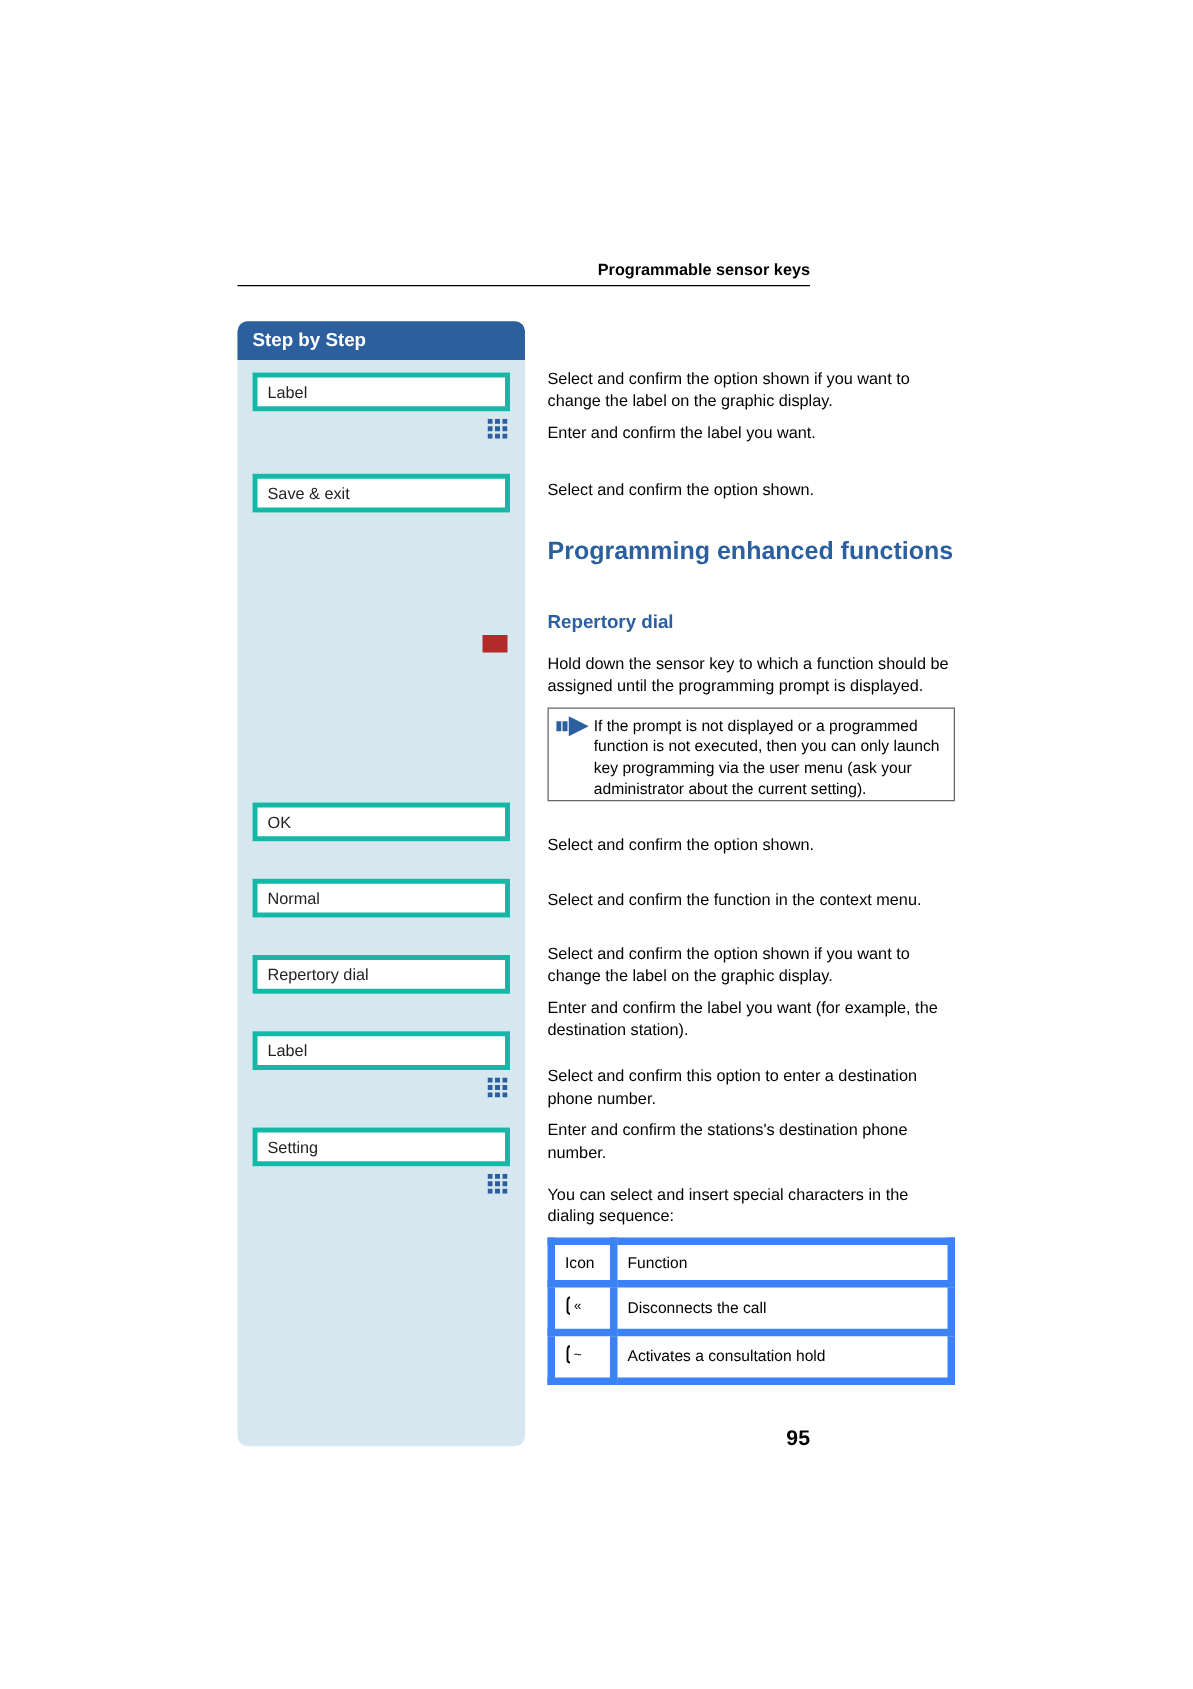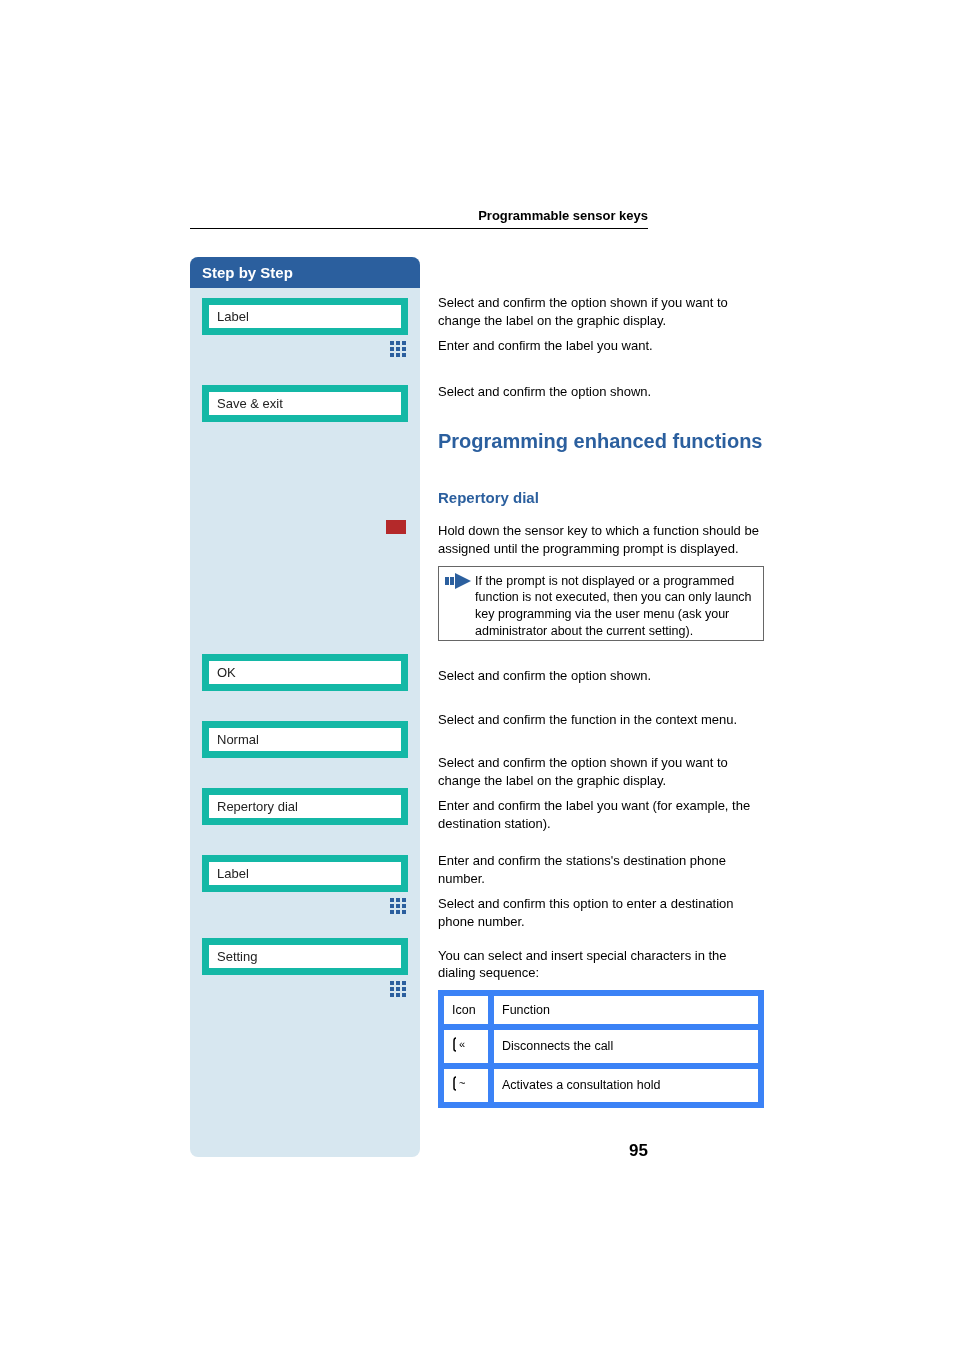--- a/index.html
+++ b/index.html
@@ -44,21 +44,21 @@
   .sidebar-header {
     background: #2b5f9e;
     color: #fff;
     font-weight: bold;
     font-size: 15px;
     padding: 7px 12px;
     border-radius: 8px 8px 0 0;
   }
   .option-box {
     background: #fff;
-    border: 7px solid #14b8a6;
+    border: 4px solid #14b8a6;
     margin: 10px 12px 6px 12px;
     padding: 4px 8px;
     font-size: 13px;
     color: #222;
   }
   .sidebar-icon-row {
     display:flex;
     justify-content:flex-end;
     padding-right:14px;
     margin-top:2px;
@@ -221,22 +221,22 @@
     </div>
 
     <div style="height:14px"></div>
     <p>Select and confirm the option shown.</p>
     <div style="height:18px"></div>
     <p>Select and confirm the function in the context menu.</p>
     <div style="height:18px"></div>
     <p>Select and confirm the option shown if you want to change the label on the graphic display.</p>
     <p>Enter and confirm the label you want (for example, the destination station).</p>
     <div style="height:12px"></div>
+    <p>Select and confirm this option to enter a destination phone number.</p>
     <p>Enter and confirm the stations's destination phone number.</p>
-    <p>Select and confirm this option to enter a destination phone number.</p>
     <div style="height:8px"></div>
     <p>You can select and insert special characters in the dialing sequence:</p>
 
     <table class="func-table">
       <tbody>
           <tr>
         <td class="icon-cell">Icon</td>
         <td>Function</td>
       </tr>
       <tr>

